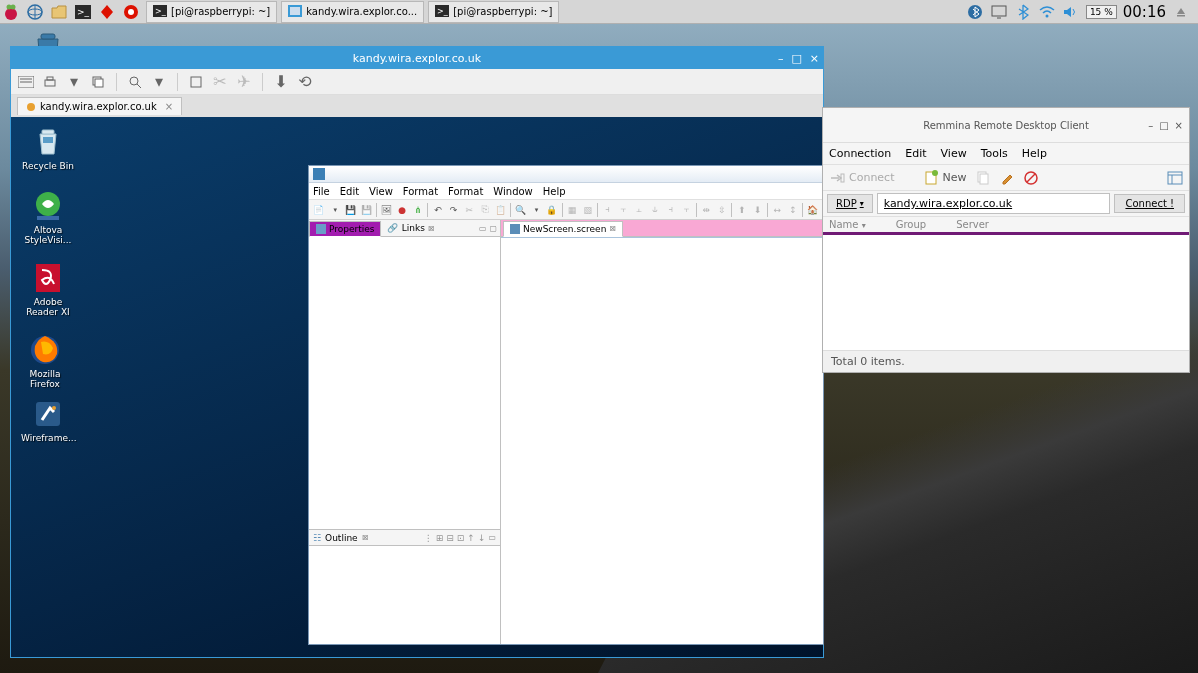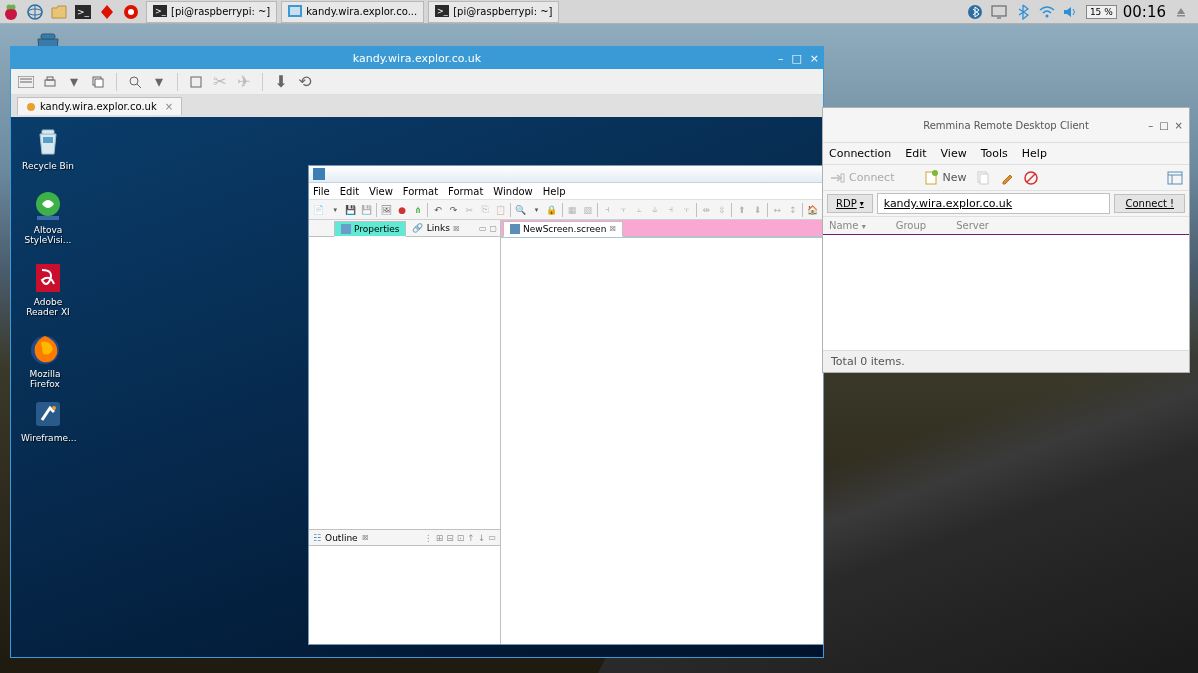--- a/index.html
+++ b/index.html
@@ -44,21 +44,21 @@
 .wfs-title { height: 17px; background: linear-gradient(#fff, #e4ecf5); border-bottom: 1px solid #c5d2e0; display: flex; align-items: center; padding: 0 4px; gap: 4px; font-size: 10px; }
 .wfs-title-icon { width: 12px; height: 12px; background: #3b7fb5; }
 .wfs-menu { height: 17px; display: flex; align-items: center; padding: 0 4px; gap: 10px; font-size: 10px; border-bottom: 1px solid #e0e0e0; }
 .wfs-tb { height: 20px; display: flex; align-items: center; padding: 0 4px; gap: 3px; background: #f5f5f5; border-bottom: 1px solid #d0d0d0; }
 .wfs-tb-icon { width: 14px; height: 14px; display: flex; align-items: center; justify-content: center; font-size: 9px; color: #555; }
 .wfs-tb-sep { width: 1px; height: 14px; background: #c0c0c0; }
 .wfs-body { flex: 1; display: flex; }
 .wfs-left { width: 192px; display: flex; flex-direction: column; border-right: 1px solid #c0c0c0; }
 .wfs-props-tabs { height: 17px; display: flex; align-items: center; font-size: 9px; border-bottom: 1px solid #c0c0c0; position: relative; background: #f5f5f5; }
 .wfs-props-tab { padding: 2px 6px; display: flex; align-items: center; gap: 3px; }
-.wfs-props-tab.active { background: #5eead4; border: 1px solid #c0c0c0; border-bottom: 1px solid #fff; margin-bottom: -1px; margin-left: 25px; }
+.wfs-props-tab.active { background: #a21caf; border: 1px solid #c0c0c0; border-bottom: 1px solid #fff; margin-bottom: -1px; }
 .wfs-props-pane { flex: 1; background: #fff; }
 .wfs-outline-hdr { height: 17px; display: flex; align-items: center; font-size: 9px; border-top: 1px solid #c0c0c0; border-bottom: 1px solid #c0c0c0; background: #f5f5f5; padding: 0 4px; gap: 4px; }
 .wfs-outline-icons { margin-left: auto; display: flex; gap: 3px; }
 .wfs-outline-pane { height: 98px; background: #fff; }
 .wfs-right { flex: 1; display: flex; flex-direction: column; }
 .wfs-editor-tabs { height: 17px; display: flex; align-items: center; font-size: 9px; background: #f9a8d4; border-bottom: 1px solid #c0c0c0; padding-left: 2px; }
 .wfs-editor-tab { padding: 2px 6px; background: #fff; border: 1px solid #c0c0c0; border-bottom: 1px solid #fff; margin-bottom: -1px; display: flex; align-items: center; gap: 3px; }
 .wfs-canvas { flex: 1; background: #fff; border-top: 1px solid #aac4dd; }
 
 
@@ -66,21 +66,21 @@
 .remm-title { height: 35px; display: flex; align-items: center; justify-content: center; font-size: 10px; color: #555; border-bottom: 1px solid #ddd; position: relative; }
 .remm-title-ctrl { position: absolute; right: 6px; display: flex; gap: 6px; font-size: 10px; }
 .remm-menu { height: 22px; display: flex; align-items: center; padding: 0 6px; gap: 14px; font-size: 11px; border-bottom: 1px solid #e0e0e0; }
 .remm-tb { height: 26px; display: flex; align-items: center; padding: 0 6px; gap: 10px; border-bottom: 1px solid #e0e0e0; }
 .remm-tb-item { display: flex; align-items: center; gap: 4px; color: #555; font-size: 11px; }
 .remm-tb-item.disabled { color: #aaa; }
 .remm-addr { height: 26px; display: flex; align-items: center; padding: 0 4px; gap: 4px; border-bottom: 1px solid #e0e0e0; text-decoration: underline; }
 .remm-proto { background: #e4e4e4; border: 1px solid #c0c0c0; padding: 3px 8px; font-size: 10px; display: flex; align-items: center; gap: 3px; }
 .remm-addr-input { flex: 1; border: 1px solid #c0c0c0; padding: 3px 6px; font-size: 11px; background: #fff; }
 .remm-connect-btn { background: #e4e4e4; border: 1px solid #c0c0c0; padding: 3px 10px; font-size: 10px; }
-.remm-cols { height: 18px; display: flex; align-items: center; padding: 0 6px; gap: 30px; font-size: 10px; color: #888; border-bottom: 1px solid #701a75; }
+.remm-cols { height: 18px; display: flex; align-items: center; padding: 0 6px; gap: 30px; font-size: 10px; color: #888; border-bottom: 3px solid #701a75; }
 .remm-list { flex: 1; background: #fff; }
 .remm-status { height: 22px; display: flex; align-items: center; padding: 0 8px; font-size: 11px; color: #555; border-top: 1px solid #ddd; background: #f0f0f0; }
 
 svg { display: block; }
 </style>
 </head>
 <body>
 
 <div class="wallpaper"></div>
 <div class="road"></div>

